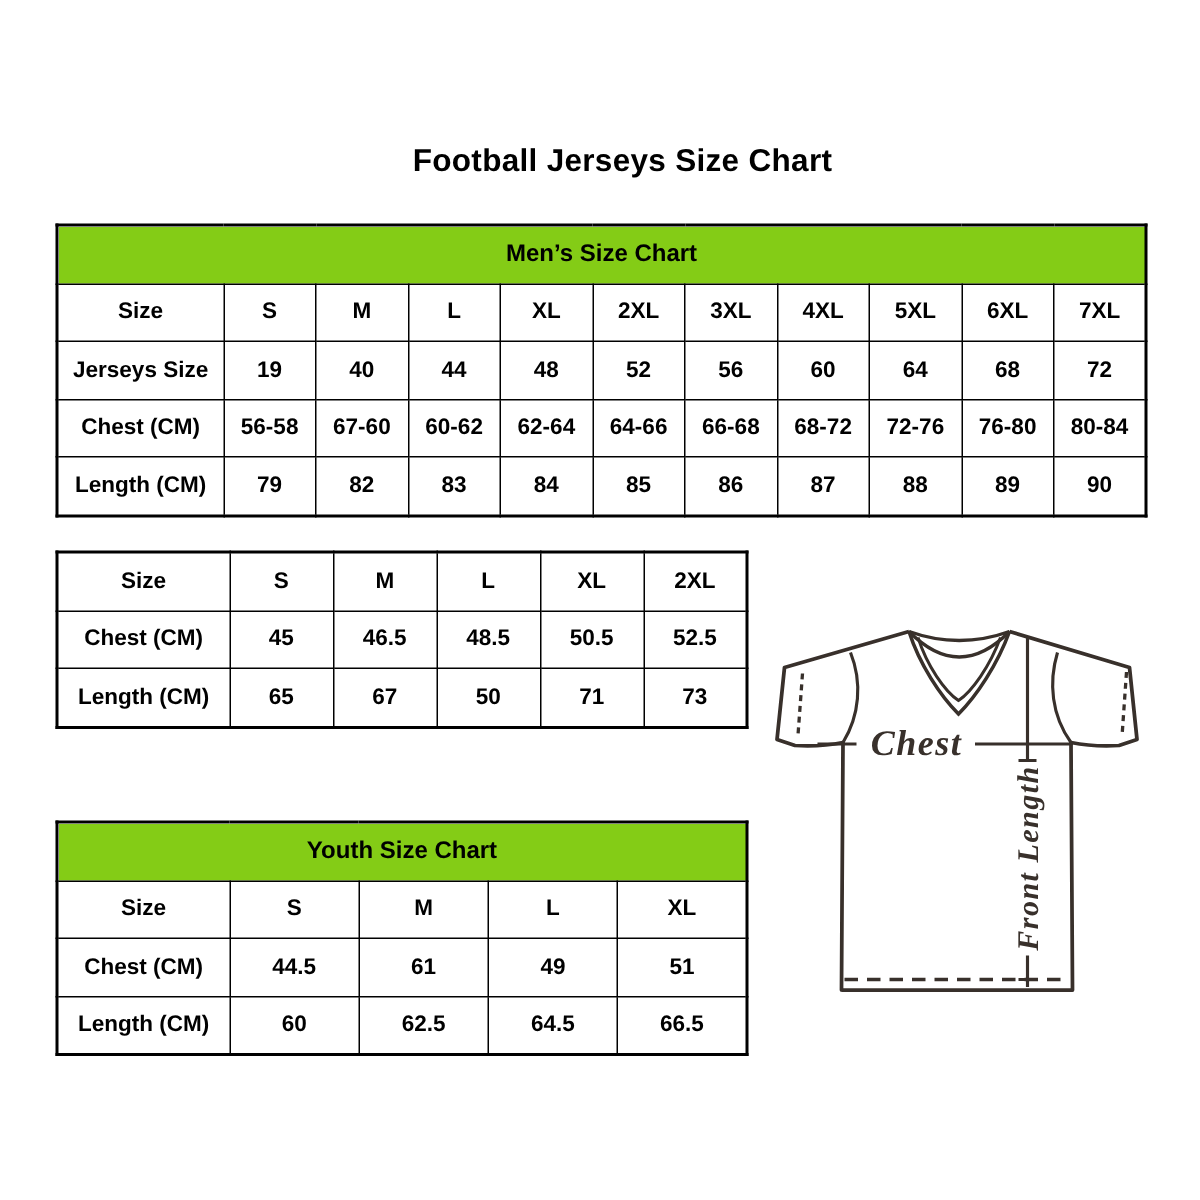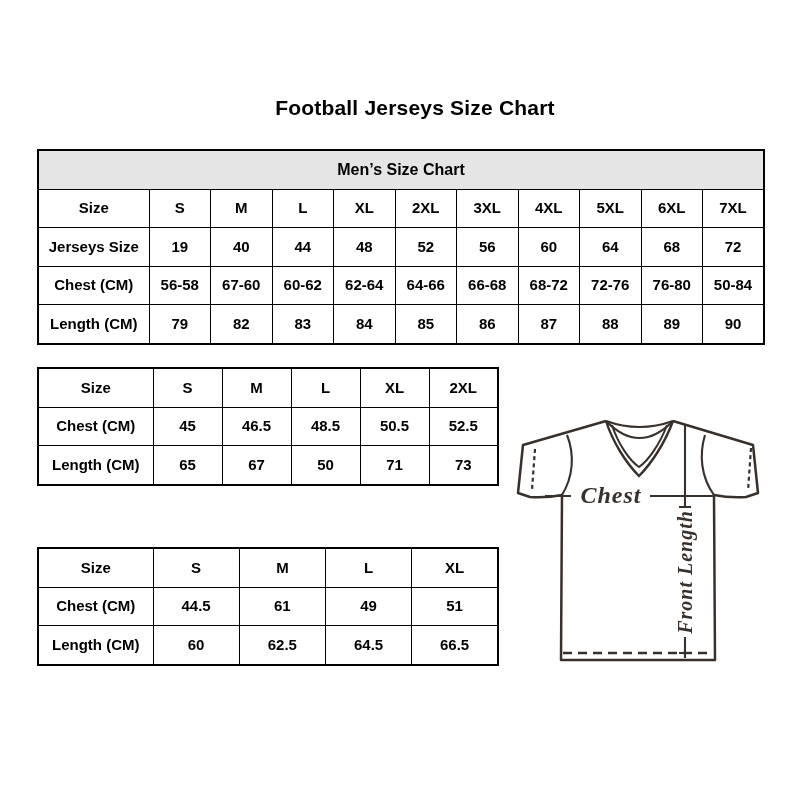--- a/index.html
+++ b/index.html
@@ -13,21 +13,21 @@
   }
   table{
     position:absolute;border-collapse:collapse;table-layout:fixed;
     background:#fff;border:2px solid #000;
   }
   th,td{
     border:1.4px solid #000;text-align:center;vertical-align:middle;
     font-weight:bold;padding:0;height:37.5px;font-size:15px;line-height:1.1;
     overflow:hidden;white-space:nowrap;
   }
-  th.tbl-hdr{background:#e5e5e5;font-size:16px}
+  th.tbl-hdr{background:#84cc16;font-size:16px}
   #men{left:37px;top:149px;width:727px}
   #women{left:37px;top:367px;width:461px}
   #youth{left:37px;top:547px;width:461px}
   col.mc0{width:111px} col.mc{width:61.5px}
   col.wc0{width:115px} col.wc{width:69px}
   col.yc0{width:115px} col.yc{width:86.25px}
   #jersey{position:absolute;left:505px;top:403px;width:262px;height:262px}
   .jl{stroke:#38302b;fill:none}
   .jtxt{
     font-family:"Liberation Serif",serif;font-style:italic;font-weight:bold;
@@ -78,21 +78,21 @@
       <td>Chest (CM)</td>
       <td>56-58</td>
       <td>67-60</td>
       <td>60-62</td>
       <td>62-64</td>
       <td>64-66</td>
       <td>66-68</td>
       <td>68-72</td>
       <td>72-76</td>
       <td>76-80</td>
-      <td>50-84</td>
+      <td>80-84</td>
     </tr>
     <tr>
       <td>Length (CM)</td>
       <td>79</td>
       <td>82</td>
       <td>83</td>
       <td>84</td>
       <td>85</td>
       <td>86</td>
       <td>87</td>
@@ -136,20 +136,23 @@
   </tbody>
 </table>
 
 <table id="youth">
   <colgroup>
       <col class="yc0">
       <col class="yc" span="4">
     </colgroup>
   <tbody>
     <tr>
+      <th class="tbl-hdr" colspan="5">Youth Size Chart</th>
+    </tr>
+    <tr>
       <td>Size</td>
       <td>S</td>
       <td>M</td>
       <td>L</td>
       <td>XL</td>
     </tr>
     <tr>
       <td>Chest (CM)</td>
       <td>44.5</td>
       <td>61</td>

